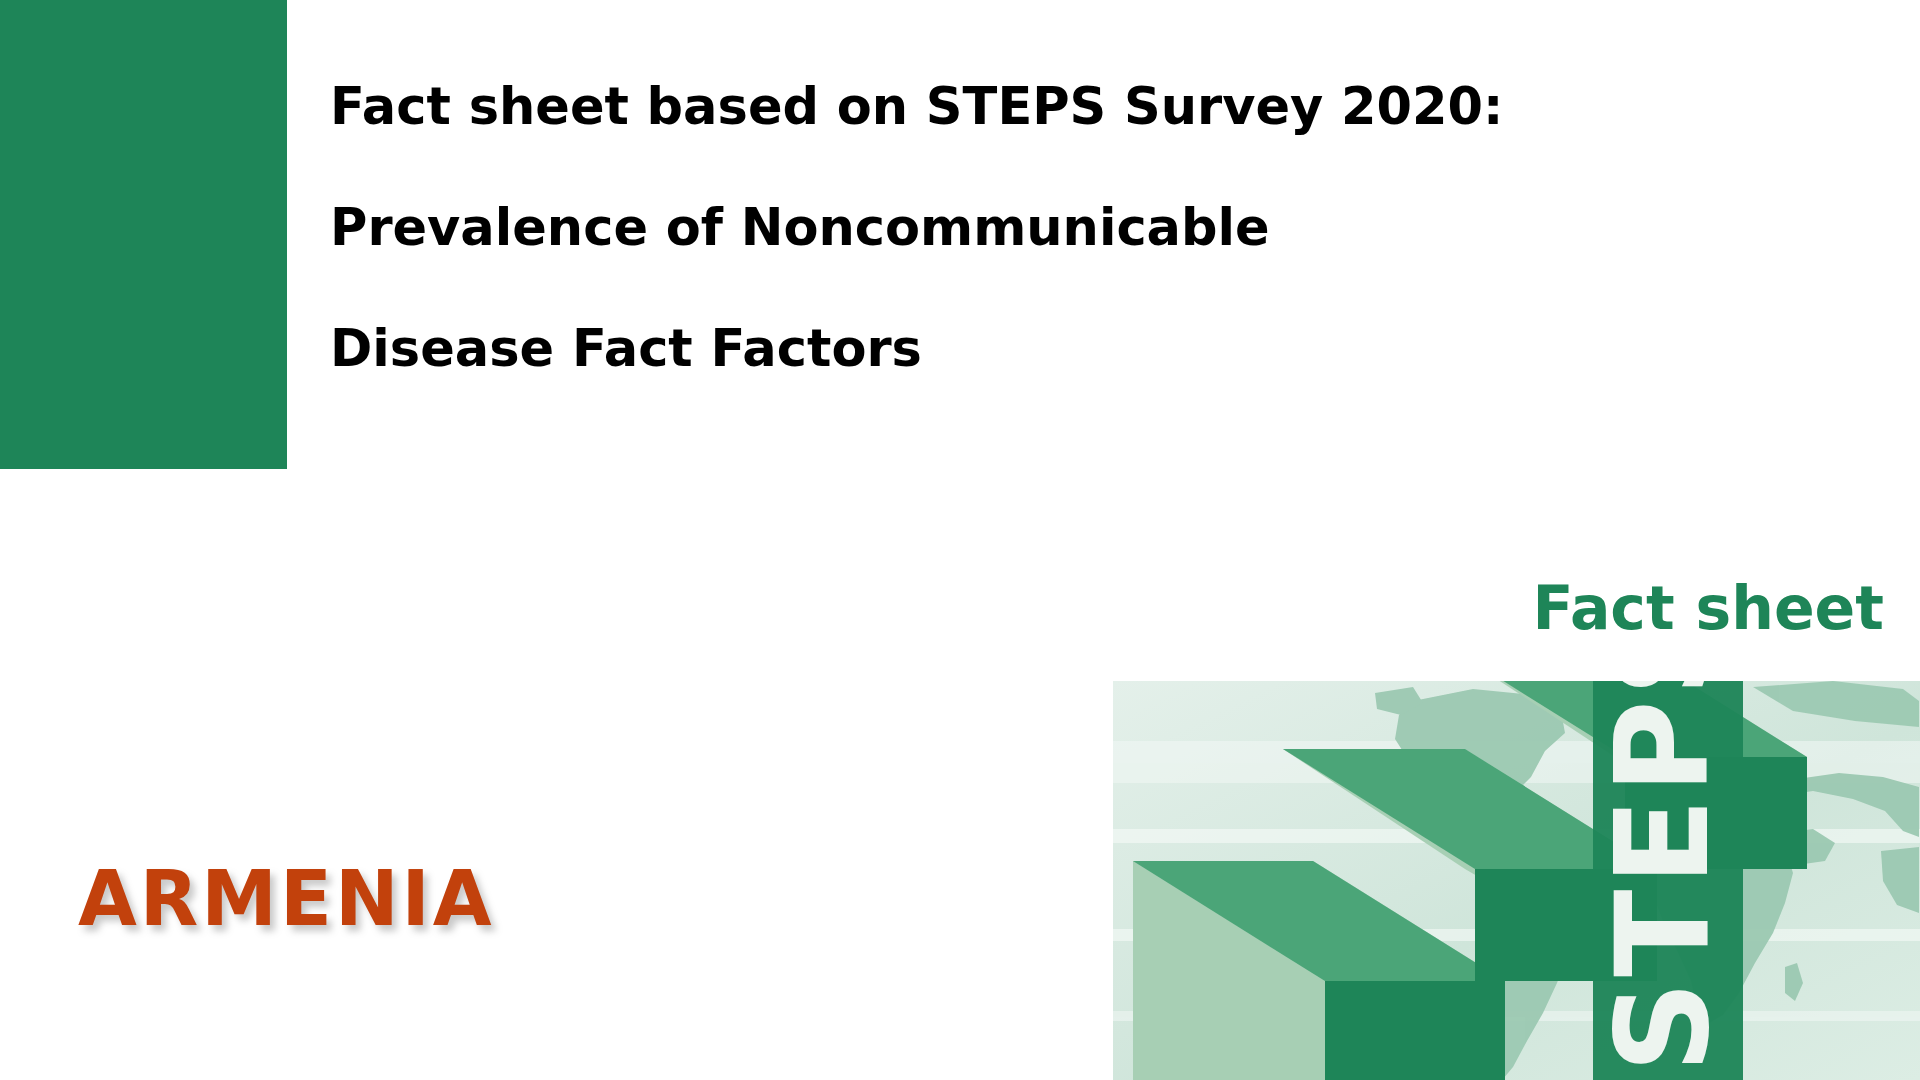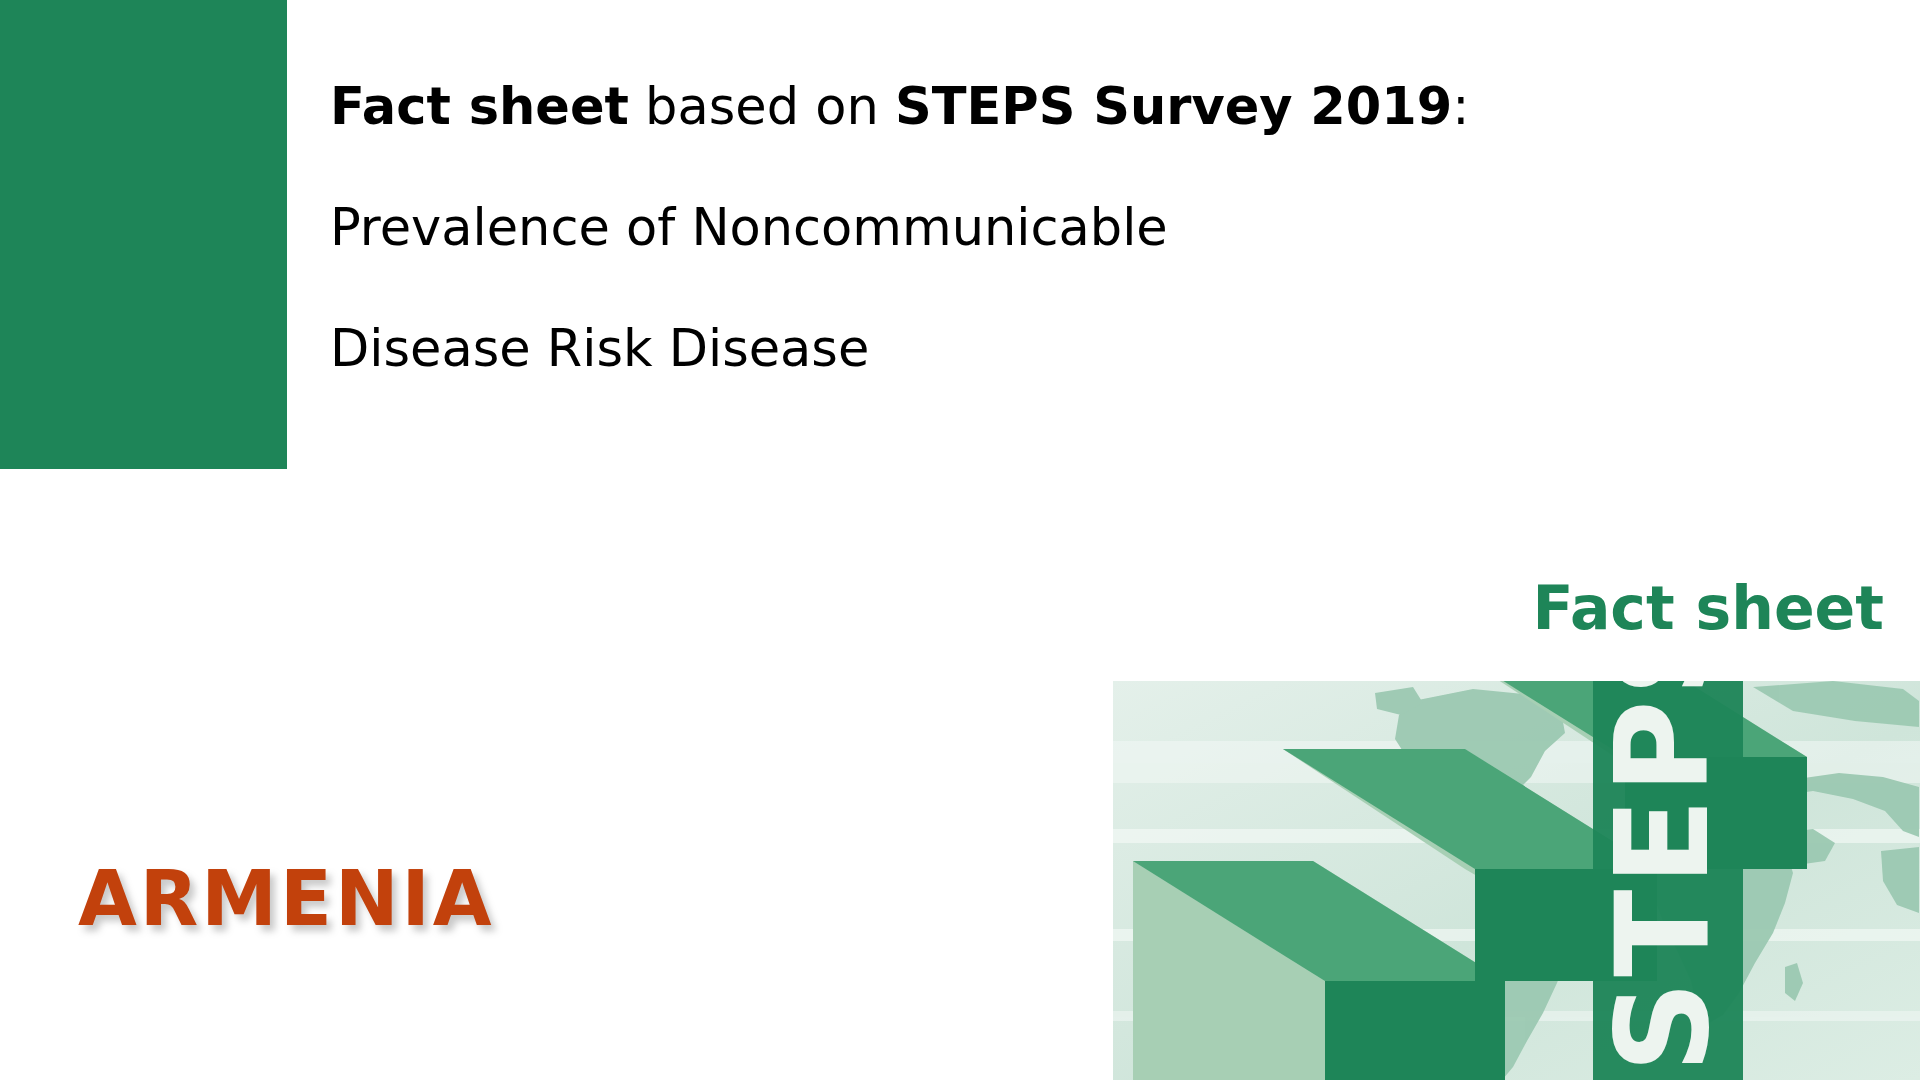--- a/index.html
+++ b/index.html
@@ -33,21 +33,21 @@
     width: 1400px;
   }
   .title-line {
     color: #000000;
     font-size: 51px;
     line-height: 121px;
     letter-spacing: 0px;
     white-space: nowrap;
   }
   .title-line .b { font-weight: 700; }
-  .title-line .r { font-weight: 400; margin-top: 24px; }
+  .title-line .r { font-weight: 700; margin-top: 24px; }
 
   
   #fact-sheet-heading {
     position: absolute;
     right: 36px;
     top: 572px;
     color: #1E8558;
     font-size: 60px;
     font-weight: 700;
     line-height: 72px;
@@ -79,27 +79,27 @@
   }
   #steps-logo svg { display: block; }
 </style>
 </head>
 <body>
 
 <div id="green-block"></div>
 
 <div id="title-block">
   <div class="title-line">
-    <span class="b">Fact sheet</span><span class="r"> based on </span><span class="b">STEPS Survey 2019</span><span class="r">:</span>
+    <span class="b">Fact sheet</span><span class="r"> based on </span><span class="b">STEPS Survey 2020</span><span class="r">:</span>
   </div>
   <div class="title-line">
     <span class="r">Prevalence of Noncommunicable</span>
   </div>
   <div class="title-line">
-    <span class="r">Disease Risk Disease</span>
+    <span class="r">Disease Fact Factors</span>
   </div>
 </div>
 
 <div id="fact-sheet-heading">Fact sheet</div>
 
 <div id="country-name">ARMENIA</div>
 
 <div id="steps-logo">
   <svg width="807" height="399" viewBox="0 0 807 399" xmlns="http://www.w3.org/2000/svg">
     <defs>

